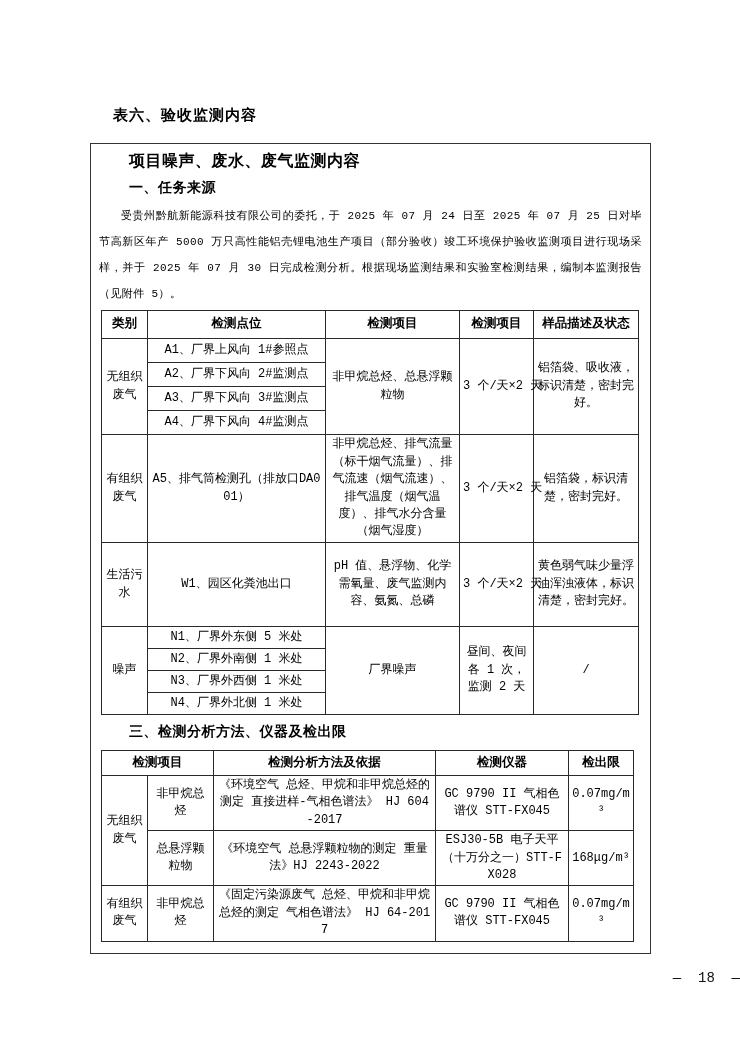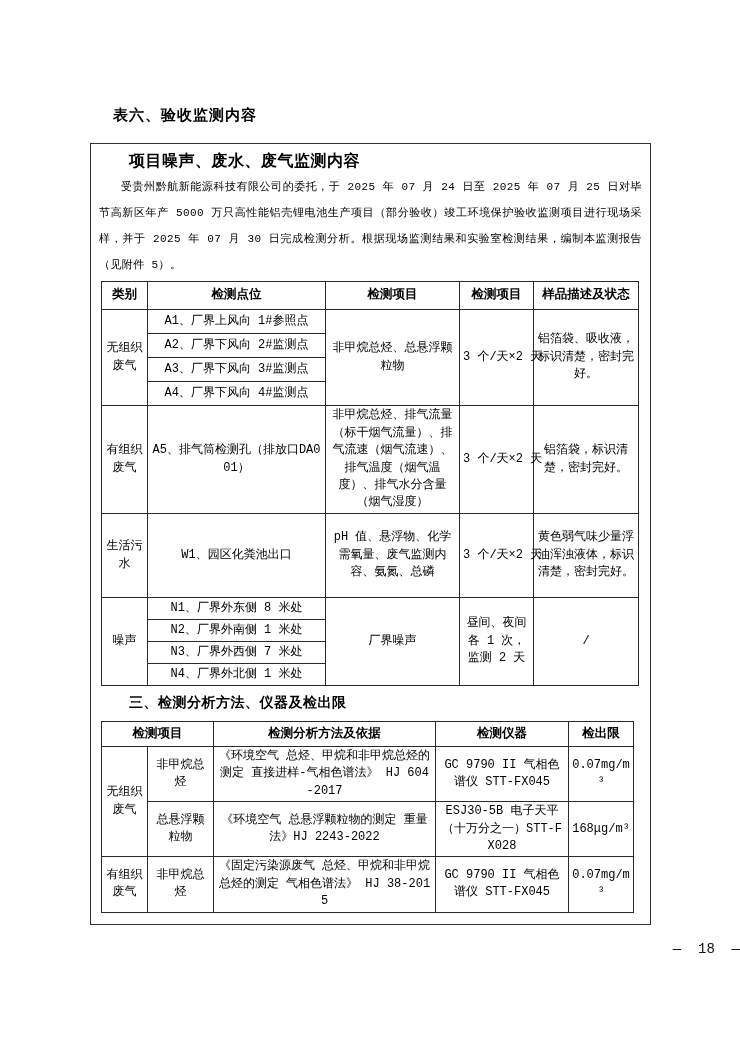--- a/index.html
+++ b/index.html
@@ -85,20 +85,21 @@
 <body>
 
 <div class="page">
 
   <div class="doc-title">表六、验收监测内容</div>
 
   <div class="outer-box">
 
     <div class="box-title">项目噪声、废水、废气监测内容</div>
 
+    <div class="sec-heading">一、任务来源</div>
 
     <p class="para">受贵州黔航新能源科技有限公司的委托，于 2025 年 07 月 24 日至 2025 年 07 月 25 日对毕节高新区年产 5000 万只高性能铝壳锂电池生产项目（部分验收）竣工环境保护验收监测项目进行现场采样，并于 2025 年 07 月 30 日完成检测分析。根据现场监测结果和实验室检测结果，编制本监测报告（见附件 5）。</p>
 
 
     <table class="tbl plan">
       <colgroup>
         <col style="width:46px">
           <col style="width:178px">
           <col style="width:134px">
           <col style="width:74px">
@@ -137,30 +138,30 @@
       </tr>
       <tr class="plan-row-water">
         <td>生活污水</td>
         <td>W1、园区化粪池出口</td>
         <td>pH 值、悬浮物、化学需氧量、废气监测内容、氨氮、总磷</td>
         <td class="nowrap">3 个/天×2 天</td>
         <td>黄色弱气味少量浮油浑浊液体，标识清楚，密封完好。</td>
       </tr>
       <tr class="plan-row-n">
         <td rowspan="4">噪声</td>
-        <td>N1、厂界外东侧 8 米处</td>
+        <td>N1、厂界外东侧 5 米处</td>
         <td rowspan="4">厂界噪声</td>
         <td rowspan="4">昼间、夜间各 1 次，监测 2 天</td>
         <td rowspan="4">/</td>
       </tr>
       <tr class="plan-row-n">
         <td>N2、厂界外南侧 1 米处</td>
       </tr>
       <tr class="plan-row-n">
-        <td>N3、厂界外西侧 7 米处</td>
+        <td>N3、厂界外西侧 1 米处</td>
       </tr>
       <tr class="plan-row-n">
         <td>N4、厂界外北侧 1 米处</td>
       </tr>
     </tbody>
       </table>
 
     <div class="sec-heading">三、检测分析方法、仪器及检出限</div>
 
     <table class="tbl methods">
@@ -187,21 +188,21 @@
       </tr>
       <tr class="m-row2">
         <td>总悬浮颗粒物</td>
         <td>《环境空气 总悬浮颗粒物的测定 重量法》HJ 2243-2022</td>
         <td>ESJ30-5B 电子天平（十万分之一）STT-FX028</td>
         <td>168μg/m³</td>
       </tr>
       <tr class="m-row3">
         <td>有组织废气</td>
         <td>非甲烷总烃</td>
-        <td>《固定污染源废气 总烃、甲烷和非甲烷总烃的测定 气相色谱法》 HJ 38-2015</td>
+        <td>《固定污染源废气 总烃、甲烷和非甲烷总烃的测定 气相色谱法》 HJ 64-2017</td>
         <td>GC 9790 II 气相色谱仪 STT-FX045</td>
         <td>0.07mg/m³</td>
       </tr>
     </tbody>
       </table>
 
   </div>
 
   <div class="page-number">—  18  —</div>
 

